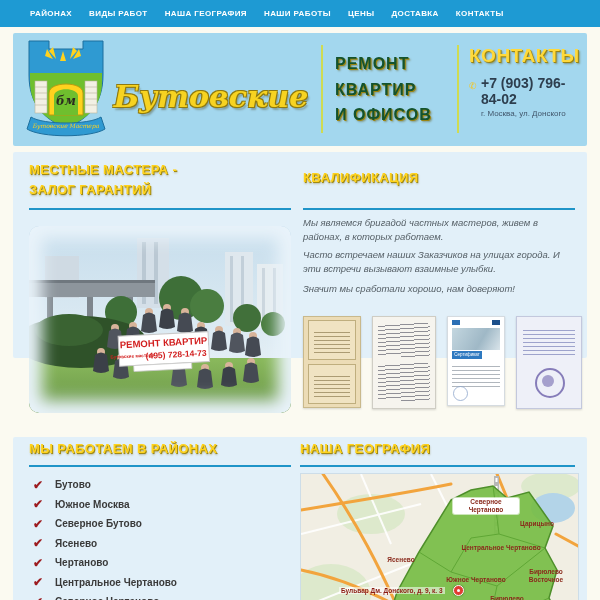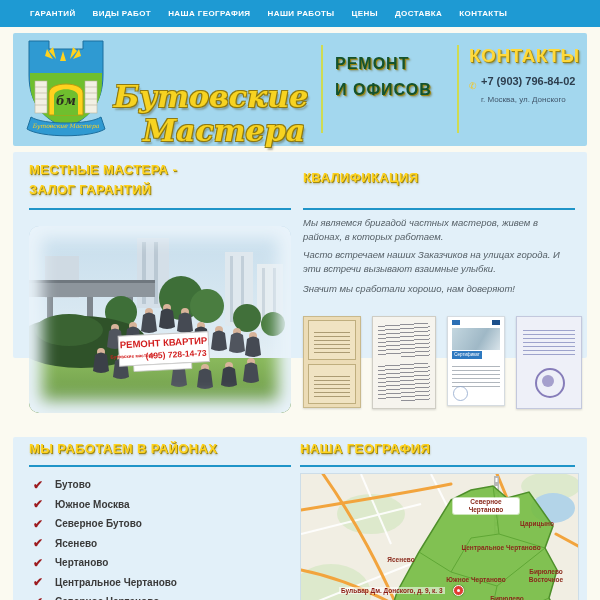--- a/index.html
+++ b/index.html
@@ -40,21 +40,21 @@
     color:#14532d;font-size:16px;font-weight:bold;letter-spacing:1px;line-height:1.6;
     text-shadow:1px 1px 0 #9a8512,2px 2px 2px rgba(90,75,0,.45);
   }
   .contacts{position:absolute;left:456px;top:12px;width:116px;}
   .contacts .ct-title{
     color:#ffd93b;font-size:19px;font-weight:bold;letter-spacing:.5px;
     text-shadow:1px 1px 0 #9a8512,2px 2px 2px rgba(90,75,0,.45);
     margin-bottom:8px;
   }
   .ct-row{display:flex;align-items:flex-start;margin-bottom:2px;}
-  .ct-phone{color:#2d3e4e;font-size:11px;font-weight:bold;text-align:center;}
+  .ct-phone{color:#2d3e4e;font-size:14px;font-weight:bold;}
   .ct-addr{color:#41566b;font-size:8px;line-height:1.35;}
   .ic{width:9px;flex:0 0 9px;margin-right:3px;margin-top:0px;}
   .phone-glyph{color:#f6c51d;font-size:9px;line-height:1;transform:rotate(-8deg);display:inline-block;}
   .pin{width:6px;height:6px;background:#f6c51d;border-radius:50% 50% 50% 0;transform:rotate(-45deg);margin:1px 0 0 1px;position:relative;}
   .pin:after{content:"";position:absolute;left:2px;top:2px;width:2px;height:2px;background:#a3d7ee;border-radius:50%;}
   
   .card{position:absolute;left:13px;width:574px;background:#e2f0f9;border-radius:2px;}
   .card1{top:152px;height:206px;}
   .card2{top:437px;height:220px;}
   .sec-h{
@@ -104,21 +104,21 @@
     position:absolute;color:#8b1a10;font-weight:bold;font-size:6.5px;
     background:rgba(255,255,255,.55);padding:0 2px;white-space:nowrap;
   }
   .marker{position:absolute;width:9px;height:9px;border-radius:50%;background:#e03c31;border:1.5px solid #fff;box-shadow:0 0 2px rgba(0,0,0,.4);}
   .marker:after{content:"";position:absolute;left:2.5px;top:2.5px;width:3px;height:3px;background:#fff;border-radius:50%;}
 </style>
 </head>
 <body>
 
 <nav class="topnav">
-  <span class="nav-item">ГАРАНТИЙ</span>
+  <span class="nav-item">РАЙОНАХ</span>
   <span class="nav-item">ВИДЫ РАБОТ</span>
   <span class="nav-item">НАША ГЕОГРАФИЯ</span>
   <span class="nav-item">НАШИ РАБОТЫ</span>
   <span class="nav-item">ЦЕНЫ</span>
   <span class="nav-item">ДОСТАВКА</span>
   <span class="nav-item">КОНТАКТЫ</span>
 </nav>
 
 <header class="header-card">
 
@@ -139,28 +139,28 @@
       <text x="43" y="66" font-size="12" font-weight="bold" font-style="italic" fill="#2b2b20" text-anchor="middle" font-family="DejaVu Serif,serif">бм</text>
     </g>
     <g>
       <path d="M8,78 c12,8 58,8 70,0 l4,12 c-14,9 -64,9 -78,0 Z" fill="#2f9ad2" stroke="#1d6f9e" stroke-width="1"></path>
       <text x="43" y="89" font-size="6" font-style="italic" fill="#ffd21e" text-anchor="middle" font-family="DejaVu Serif,serif">Бутовские Мастера</text>
     </g>
   </svg>
 
   <div class="brand">
     <div class="l1">Бутовские</div>
-    <div class="l2">Мастера</div>
   </div>
 
   <div class="vdiv d1"></div>
   <div class="vdiv d2"></div>
 
   <div class="tagline">
     <div>РЕМОНТ</div>
+    <div>КВАРТИР</div>
     <div>И ОФИСОВ</div>
   </div>
 
   <div class="contacts">
     <div class="ct-title">КОНТАКТЫ</div>
     <div class="ct-row">
       <span class="ic"><span class="phone-glyph">✆</span></span>
       <span class="ct-phone">+7 (903) 796-84-02</span>
     </div>
     <div class="ct-row">

